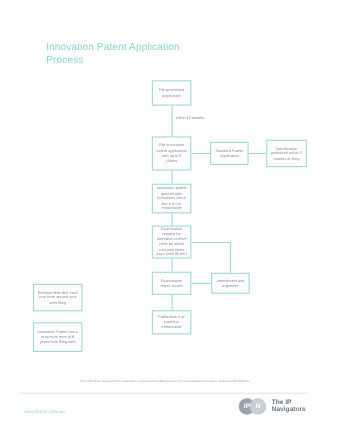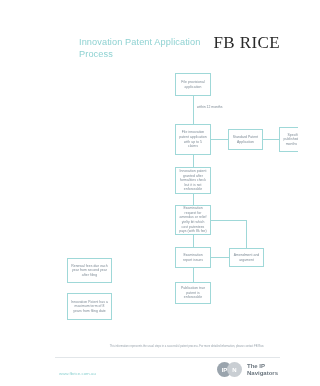--- a/index.html
+++ b/index.html
@@ -4,21 +4,21 @@
 <style>
   html,body{margin:0;padding:0;}
   body{
     width:298px;height:386px;
     background:#ffffff;
     font-family:"Liberation Sans", sans-serif;
     color:#6f7b86;
     position:relative;
     overflow:hidden;
   }
-  .page{position:absolute;inset:0;margin-left:37px;}
+  .page{position:absolute;inset:0;}
 
   
   .title{
     position:absolute;left:42px;top:36px;width:150px;
     font-size:9.2px;line-height:12px;color:#8fd2d2;
     font-weight:400;letter-spacing:.1px;
   }
   .brand{
     position:absolute;right:18px;top:33px;
     font-size:17px;letter-spacing:.4px;color:#2a2a2a;
@@ -77,21 +77,20 @@
   .ipn-circles .c2{left:10px;background:#c9ced3;}
   .ipn-text{font-size:6px;line-height:7px;color:#6b767f;}
   .ipn-text b{display:block;font-weight:bold;}
 </style>
 </head>
 <body>
 
 <div class="page">
 
   <div class="title">Innovation Patent Application Process</div>
-  <div class="brand">FB RICE</div>
 
   <div class="box" style="left:138px;top:73px;width:36px;height:23px;">File provisional application</div>
 
   <div class="vline" style="left:156px;top:96px;height:28px;"></div>
   <div class="caption" style="left:160px;top:105px;">within 12 months</div>
 
   <div class="box" style="left:138px;top:124px;width:36px;height:31px;">File innovation patent application with up to 5 claims</div>
 
   <div class="hline" style="left:174px;top:139px;width:17px;"></div>
   <div class="box" style="left:191px;top:129px;width:35px;height:21px;">Standard Patent Application</div>

